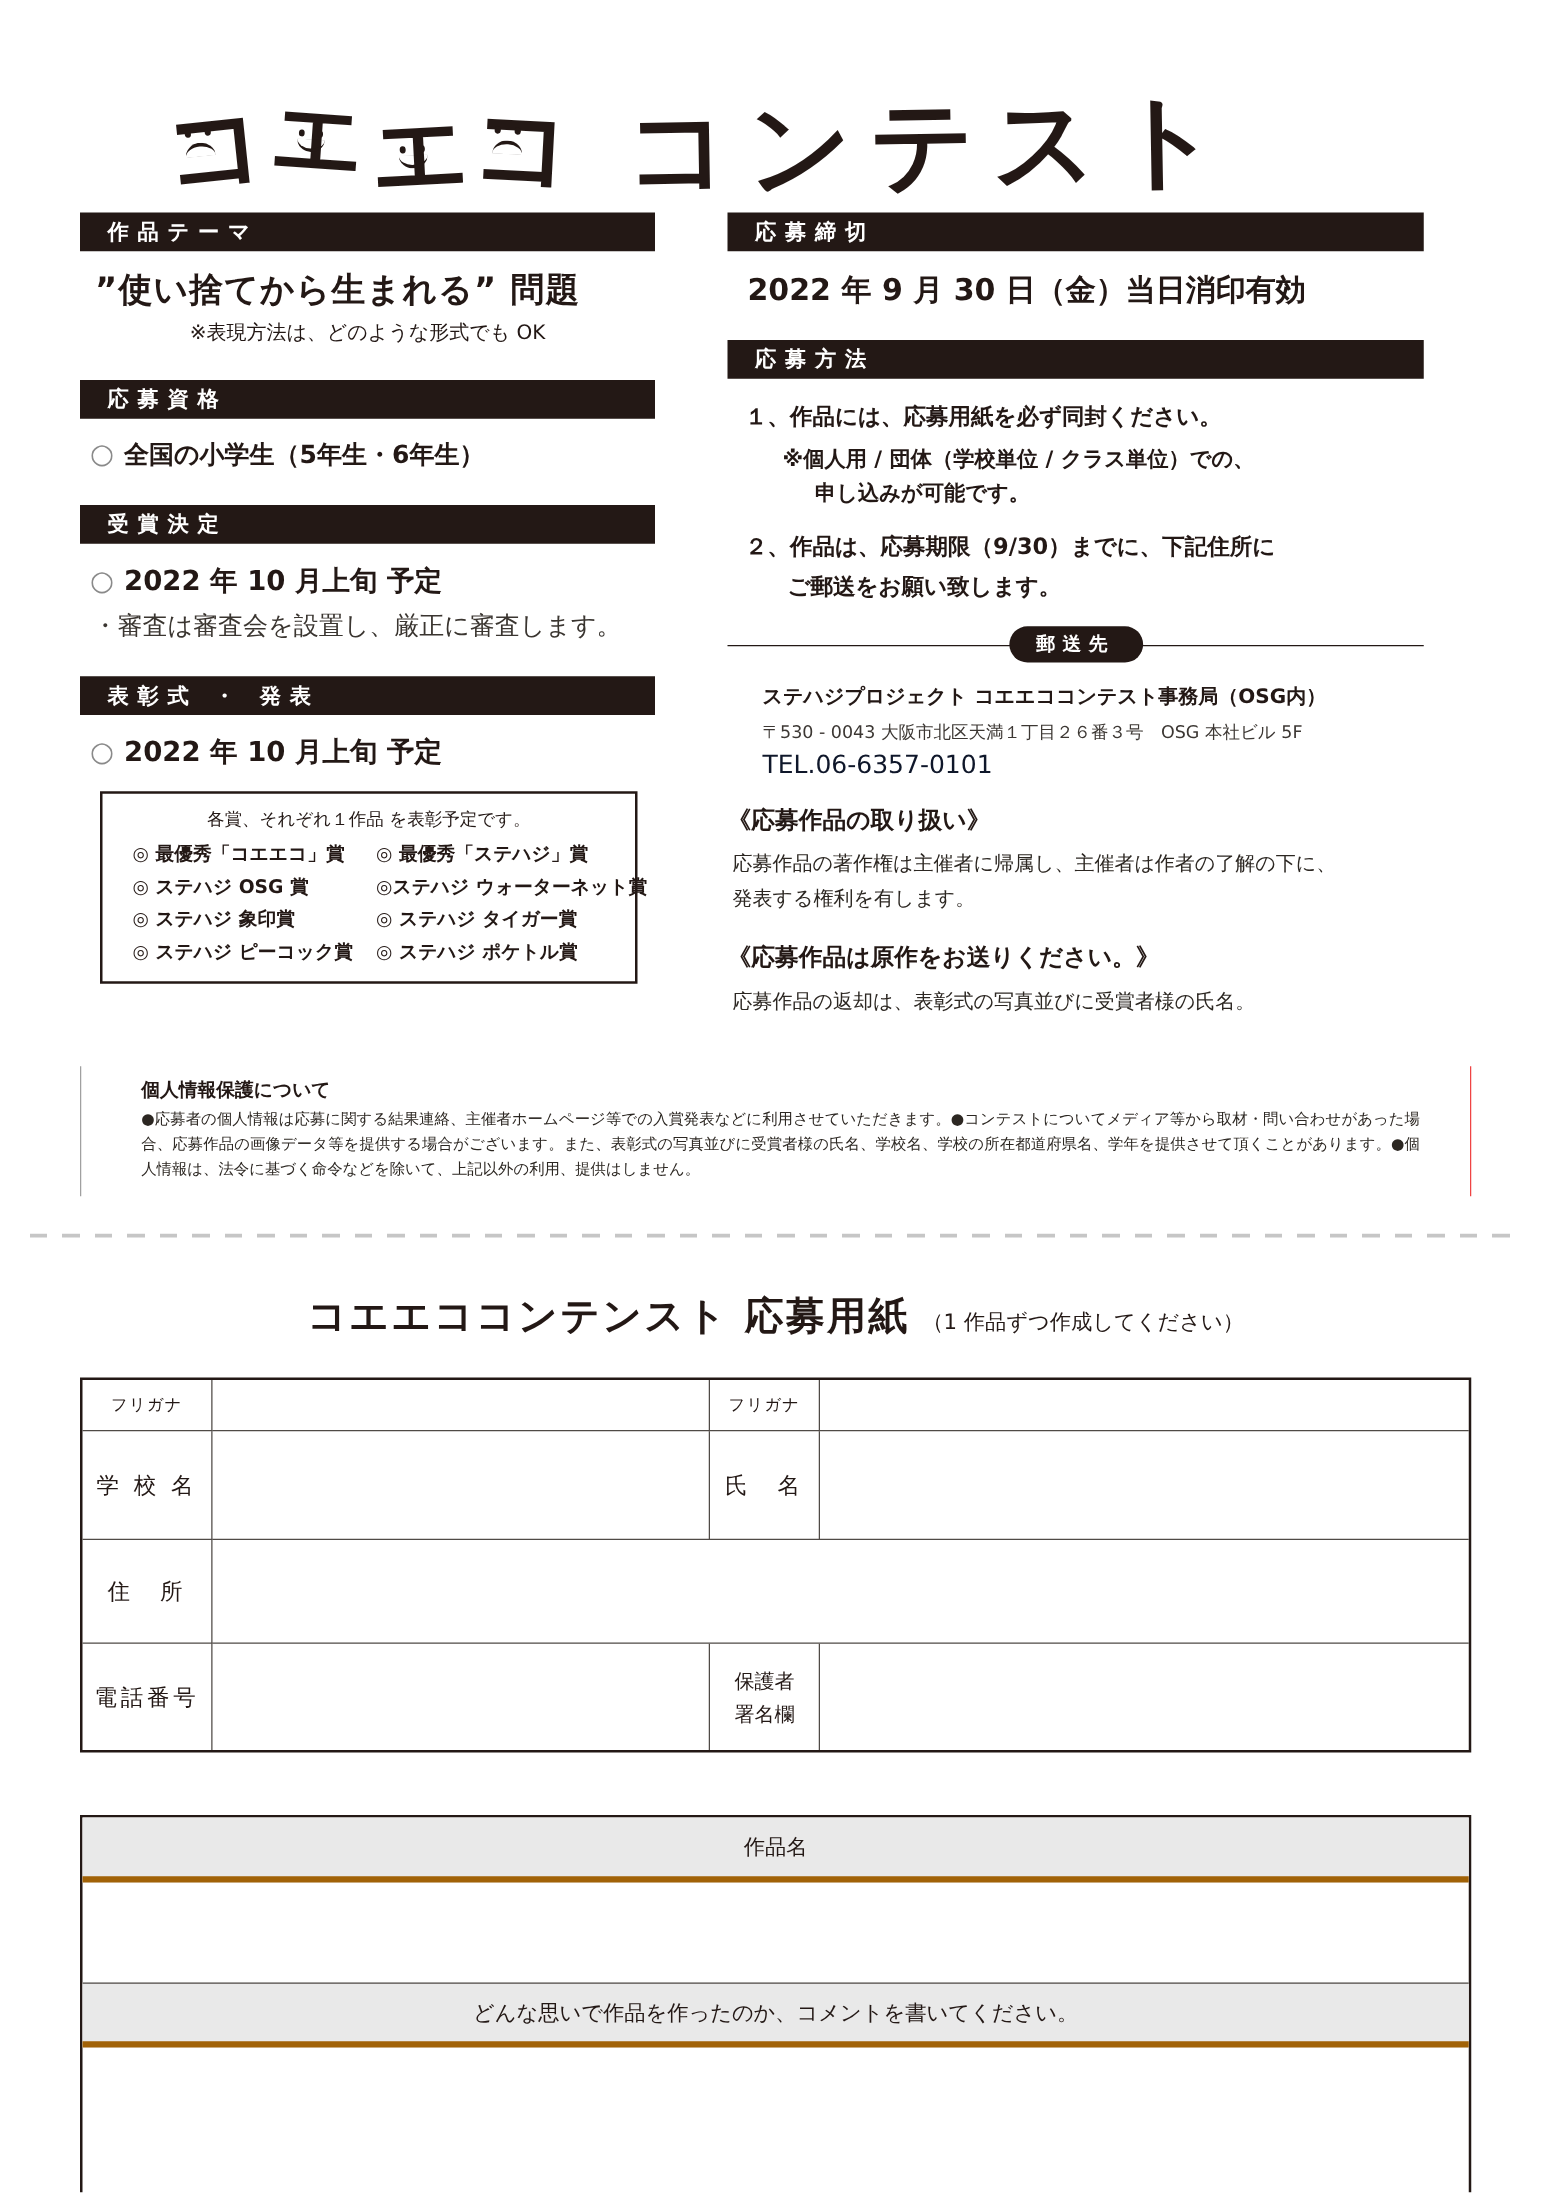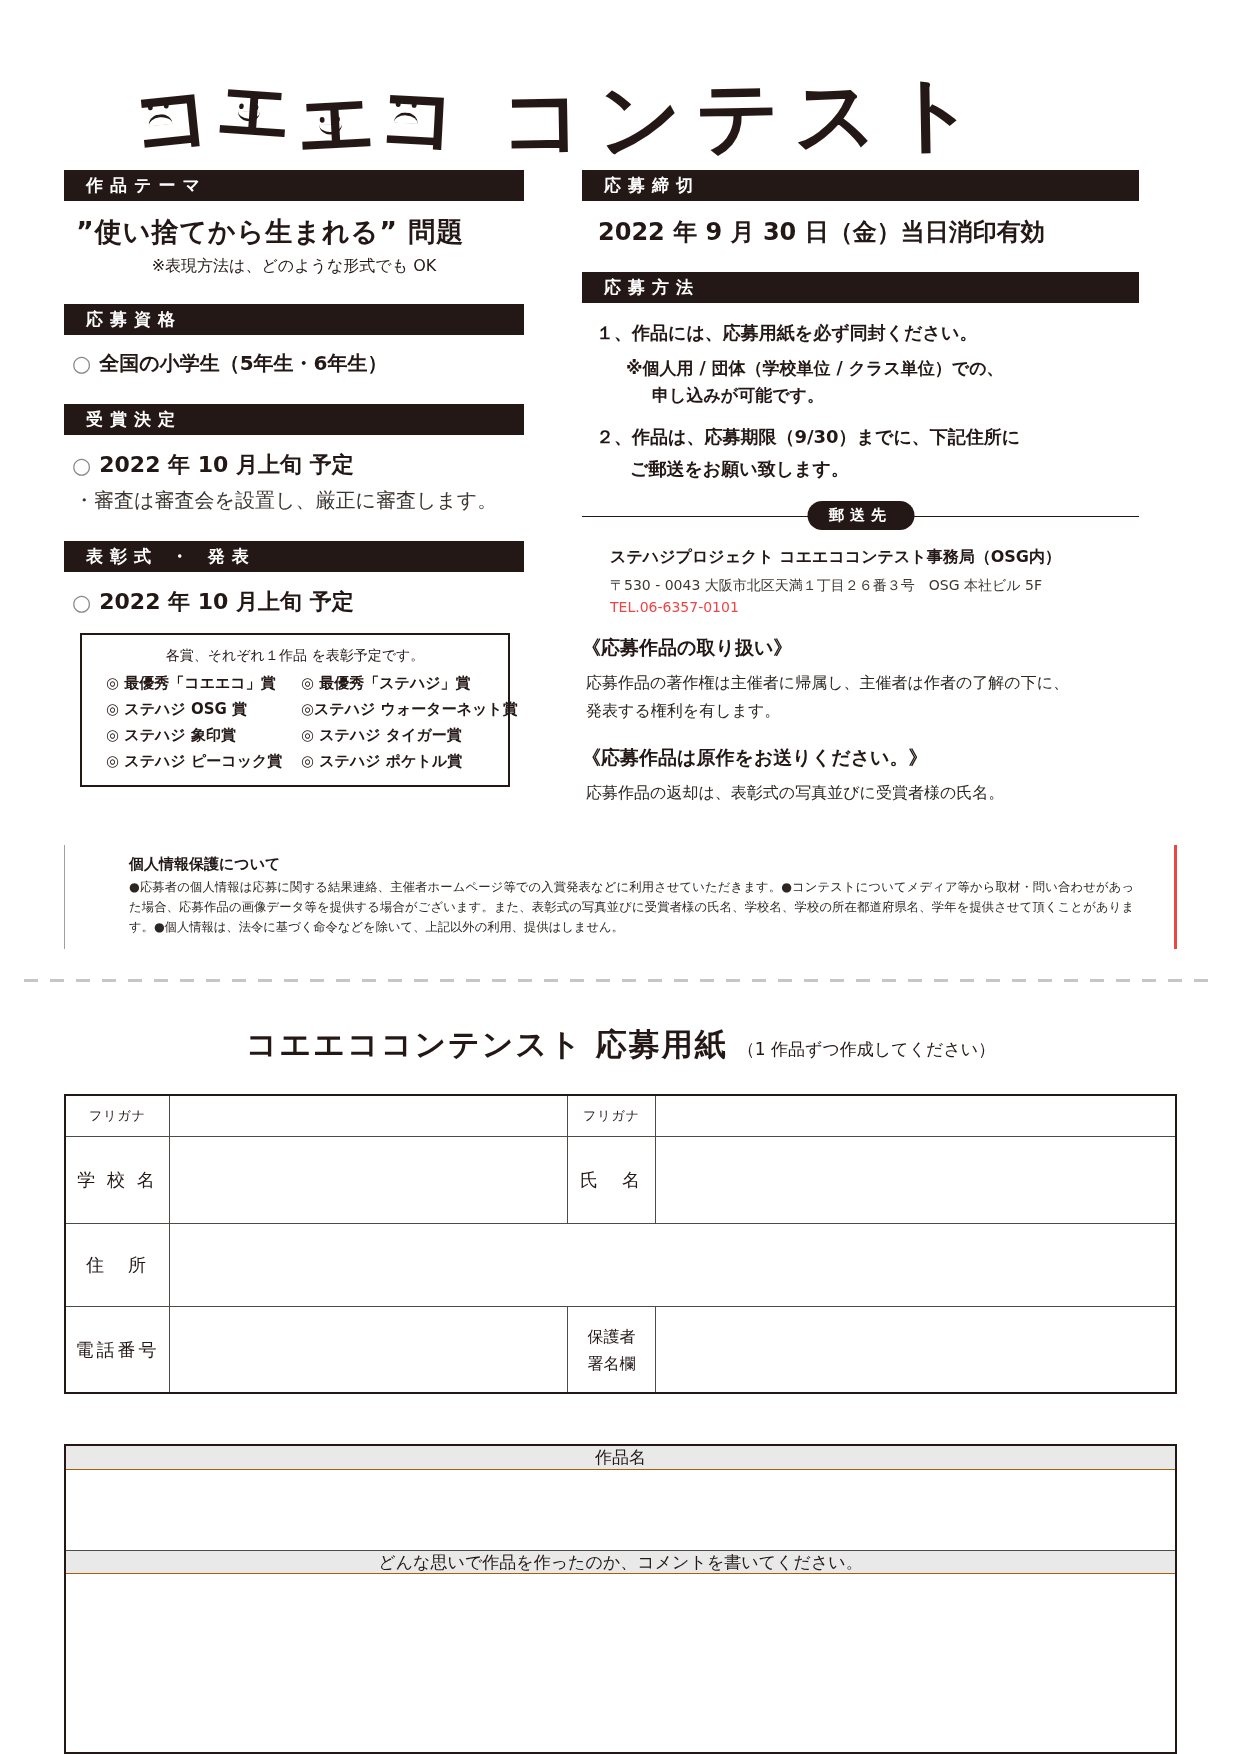--- a/index.html
+++ b/index.html
@@ -45,26 +45,26 @@
   .deadline-date { margin-top:15px; padding-left:16px; font-size:24px; font-weight:bold; white-space:nowrap; }
   .method-item { margin-top:18px; padding-left:14px; font-size:18px; font-weight:bold; white-space:nowrap; }
   .method-note { margin-top:10px; padding-left:44px; font-size:17px; font-weight:bold; line-height:1.6; white-space:nowrap; }
   .method-cont { margin-top:8px; padding-left:48px; font-size:18px; font-weight:bold; white-space:nowrap; }
 
   .mail-row { position:relative; height:30px; margin-top:20px; }
   .mail-line { position:absolute; left:0; right:0; top:50%; border-top:1px solid #231815; }
   .mail-pill { position:absolute; left:50%; top:0; transform:translateX(-50%); background:#231815; color:#fff; border-radius:16px; height:29px; display:flex; align-items:center; padding:0 22px; font-size:15px; font-weight:bold; letter-spacing:6px; }
   .mail-office { margin-top:16px; padding-left:28px; font-size:16px; font-weight:bold; white-space:nowrap; }
   .mail-address { margin-top:9px; padding-left:28px; font-size:14px; color:#3c3733; white-space:nowrap; }
-  .mail-tel { margin-top:4px; padding-left:28px; font-size:14px; color:#ef4444; }
+  .mail-tel { margin-top:4px; padding-left:28px; font-size:20px; color:#0f172a; }
   .angle-title { margin-top:20px; font-size:19px; font-weight:bold; white-space:nowrap; }
   .angle-body { margin-top:8px; padding-left:4px; font-size:16px; line-height:1.75; color:#2c2722; white-space:nowrap; }
 
   
-  .privacy { margin-top:38px; border-left:1px solid #a0a0a0; border-right:3px solid #ef4444; padding:10px 40px 12px 64px; }
+  .privacy { margin-top:38px; border-left:1px solid #a0a0a0; border-right:1px solid #ef4444; padding:10px 40px 12px 48px; }
   .privacy-title { font-size:15px; font-weight:bold; margin-bottom:4px; }
   .privacy-body { font-size:12.3px; line-height:1.6; text-align:justify; color:#2c2722; }
 
   
   .cutline { margin:30px -40px 0; height:3px; background:repeating-linear-gradient(90deg,#c6c6c6 0 14px,transparent 14px 26px); }
 
   
   .form-title-row { margin-top:42px; display:flex; justify-content:center; align-items:baseline; gap:10px; }
   .form-title { font-size:31px; font-weight:bold; letter-spacing:2px; white-space:nowrap; }
   .form-title-note { font-size:17px; font-weight:normal; white-space:nowrap; }
@@ -73,21 +73,21 @@
   .cell { }
   .br { border-right:1px solid #4f4a46; }
   .bb { border-bottom:1px solid #4f4a46; }
   .lbl { display:flex; align-items:center; justify-content:center; text-align:center; }
   .lbl-small { font-size:13px; letter-spacing:1px; }
   .lbl-big { font-size:18px; letter-spacing:3px; }
   .lbl-two { font-size:16px; line-height:1.7;text-align:right; }
   .span3 { grid-column:2 / 5; }
 
   .work-box { margin-top:50px; width:1113px; border:2px solid #231815; }
-  .work-header { background:#e9e9e9; height:24px; display:flex; align-items:center; justify-content:center; font-size:17px; border-bottom:1px solid #a16207; }
+  .work-header { background:#e9e9e9; height:52px; display:flex; align-items:center; justify-content:center; font-size:17px; border-bottom:5px solid #a16207; }
   .work-header.mid { border-top:1px solid #4f4a46; }
   .work-area-title { height:80px; }
   .work-area-comment { height:178px; }
 </style>
 </head>
 <body>
 
 <div class="page">
 
   <div class="logo-row">

